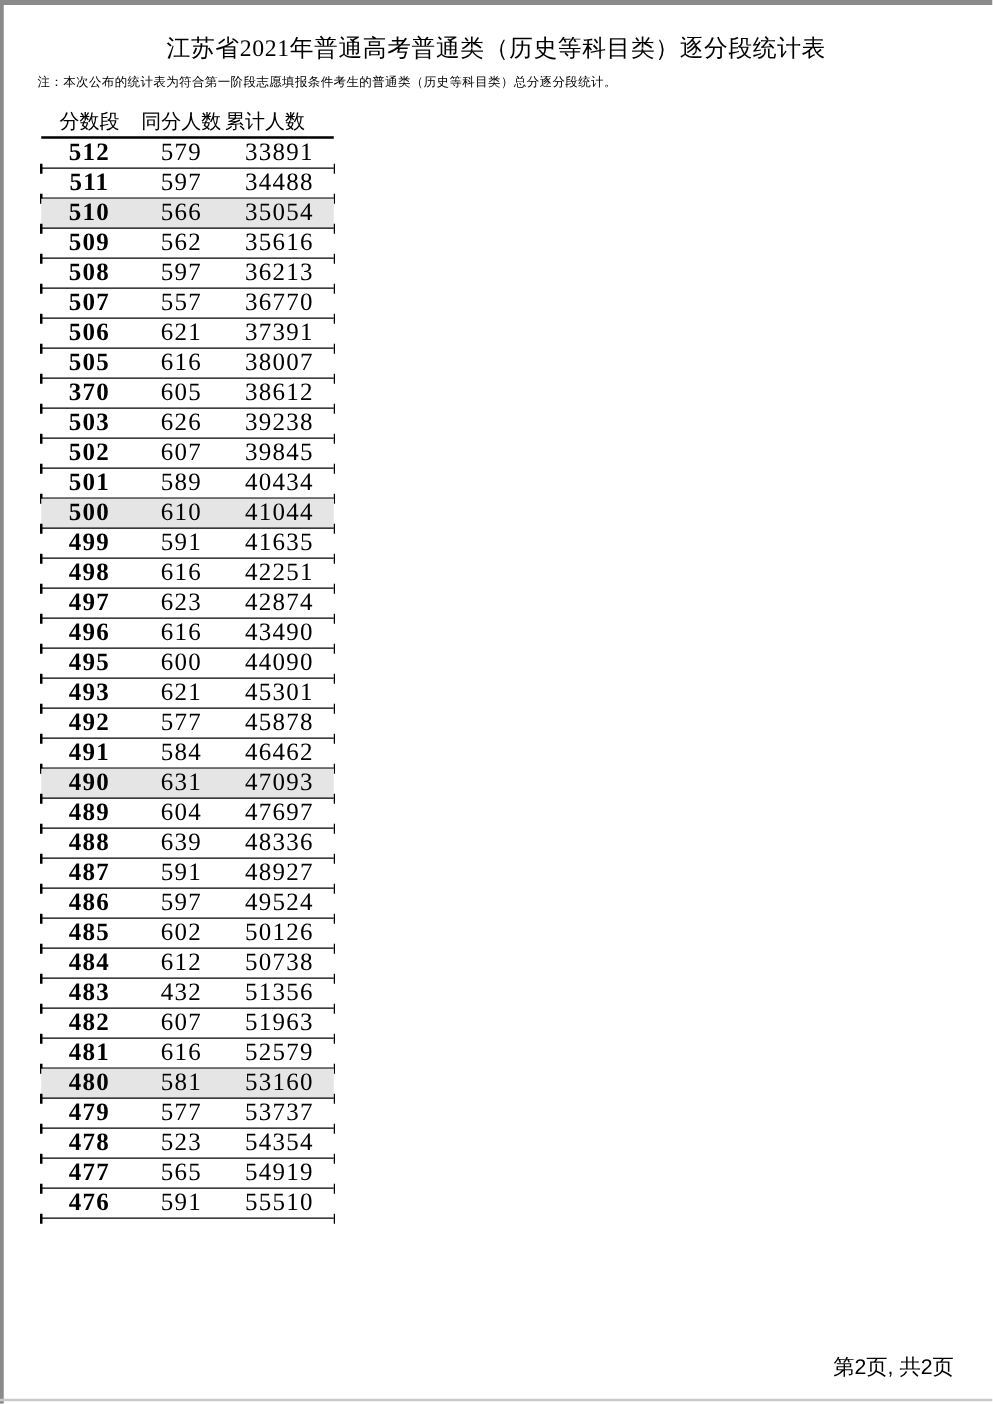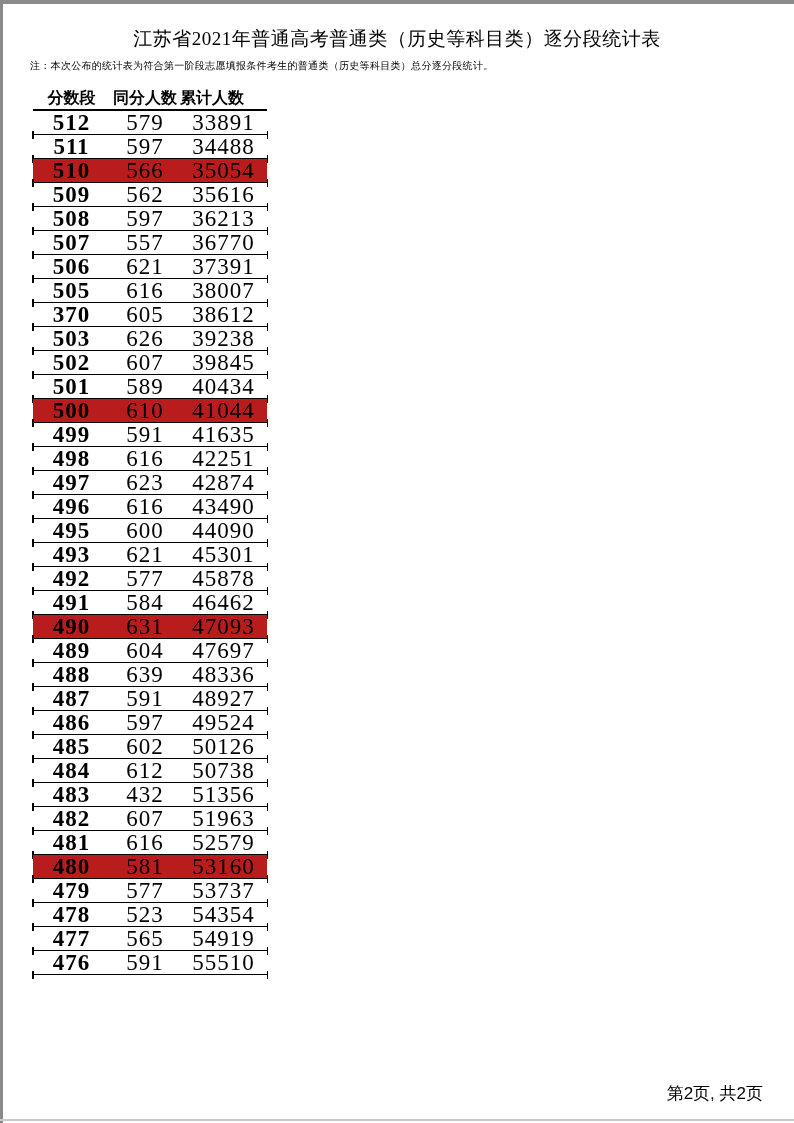--- a/index.html
+++ b/index.html
@@ -16,30 +16,30 @@
   }
   .doc-note {
     position:absolute; top:59px; left:30px; width:740px;
     font-size:10px; letter-spacing:0.3px;
   }
 
   .score-table { position:absolute; top:87px; left:33px; width:234px; }
 
   .thead {
     display:flex; height:24px; line-height:22px;
-    font-weight:bold; font-size:16px;
+    font-weight:normal; font-size:16px;
     border-bottom:2px solid #000;
   }
   .rows  { width:234px; }
 
   .row {
     position:relative; display:flex; height:24px; line-height:23px;
-    border-bottom:1.5px solid #000; font-size:23px;
-  }
-  .row.hl { background:#b91c1c; }
+    border-bottom:1.5px solid #000; font-size:20px;
+  }
+  .row.hl { background:#e5e5e5; }
   .row::before, .row::after {
     content:""; position:absolute; width:1.5px; height:8px; bottom:-5px; background:#000;
   }
   .row::before { left:-1px; }
   .row::after  { right:-1px; }
 
   .cell { text-align:center; letter-spacing:1px; }
   .c0 { width:77px; font-weight:bold; }
   .c1 { width:70px; }
   .c2 { width:87px; }

